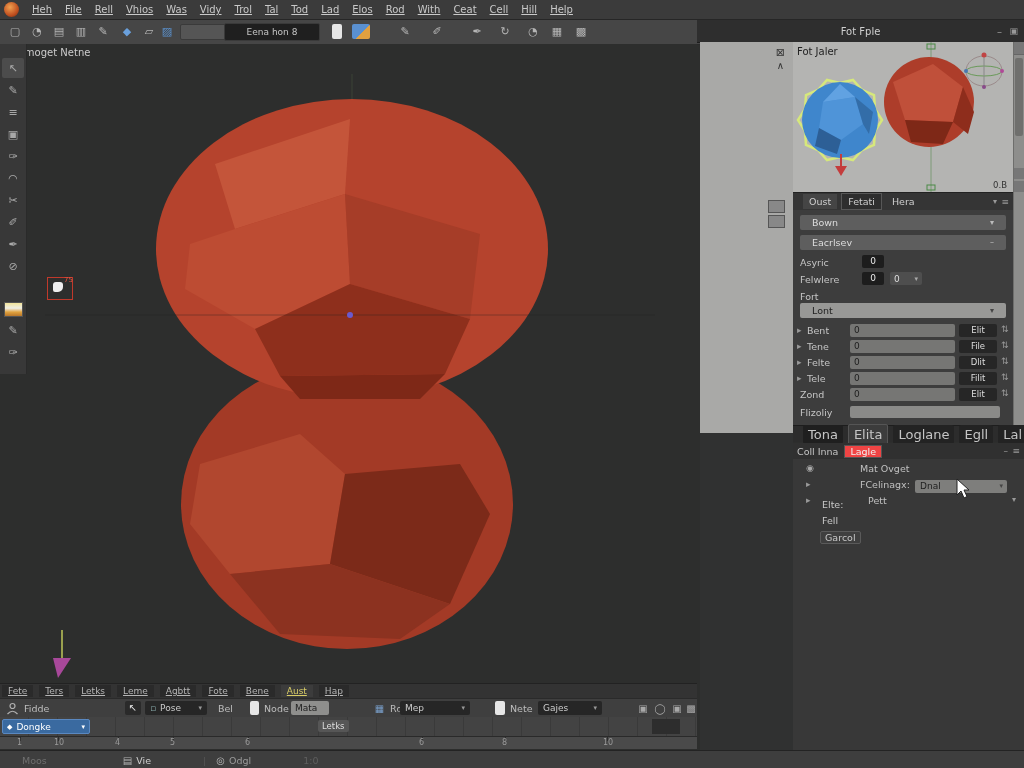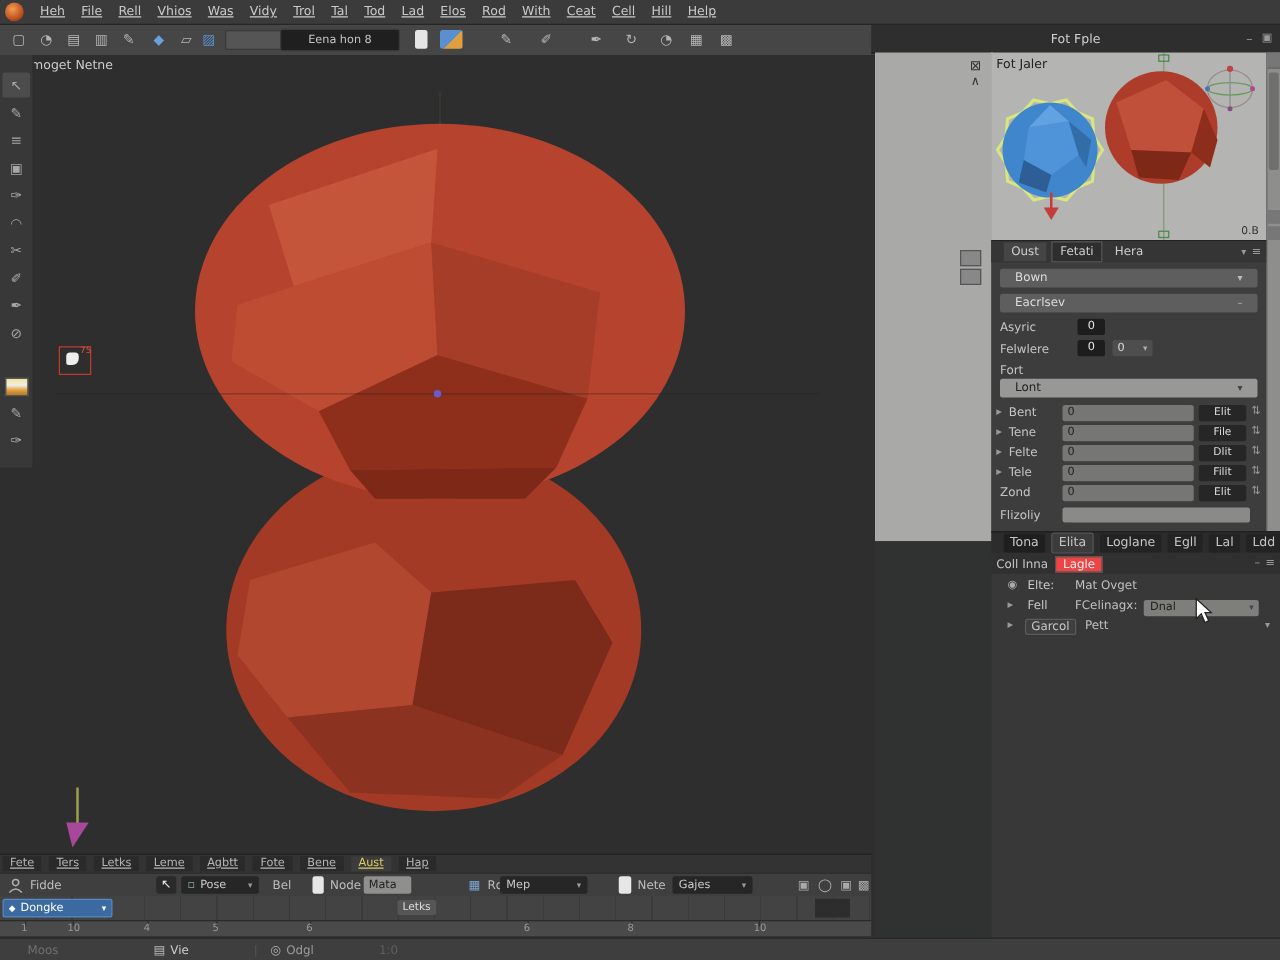--- a/index.html
+++ b/index.html
@@ -41,21 +41,21 @@
   .numin{position:absolute;background:#1d1d1d;color:#e8e8e8;text-align:center;font-size:9px;
          border-radius:2px;height:13px;line-height:13px;}
   .prow-label{position:absolute;color:#c5c5c5;}
   .pfield{position:absolute;background:#767674;color:#1e1e1e;font-size:9px;height:13px;line-height:13px;
           padding-left:4px;border-radius:2px;box-sizing:border-box;}
   .popt{position:absolute;background:#262626;color:#ddd;font-size:8.5px;height:13px;line-height:13px;
         text-align:center;border-radius:2px;}
   .pspin{position:absolute;color:#999;font-size:9px;}
   #etabs{left:793px;top:425px;width:231px;height:17px;background:#2c2c2c;border-top:1px solid #1d1d1d;
          display:flex;align-items:center;gap:5px;padding-left:10px;box-sizing:border-box;}
-  .etab{background:#232323;color:#c5c5c5;font-size:10px;padding:2px 5px;border-radius:2px;white-space:nowrap;}
+  .etab{background:#232323;color:#c5c5c5;font-size:13px;padding:2px 5px;border-radius:2px;white-space:nowrap;}
   .etab.act{background:#3c3c3c;border:1px solid #555;}
   #outliner{left:793px;top:443px;width:231px;height:307px;background:#383838;font-size:9.5px;}
   #rdarkfill{left:700px;top:433px;width:93px;height:317px;background:#303131;}
   
   #btabs{left:0;top:683px;width:697px;height:15px;background:#333;display:flex;gap:6px;align-items:center;
          padding-left:2px;box-sizing:border-box;border-top:1px solid #222;text-align:center;}
   .btab{background:#2a2a2a;color:#b5b5b5;font-size:9px;padding:1px 6px;text-decoration:underline;white-space:nowrap;}
   .btab.act{background:#3c3c3c;color:#d8cc66;}
   #btb2{left:0;top:698px;width:697px;height:19px;background:#3f3f3f;border-top:1px solid #2a2a2a;font-size:9.5px;}
   .b2lbl{position:absolute;top:4px;color:#bdbdbd;}
@@ -69,21 +69,21 @@
              display:flex;align-items:center;gap:4px;padding:0 4px;box-sizing:border-box;}
   #marker{position:absolute;left:318px;top:3px;background:#565656;color:#ddd;font-size:8.5px;
           padding:0 4px;border-radius:2px;height:12px;line-height:12px;}
   #ruler{left:0;top:736px;width:697px;height:12px;background:#4a4a4a;border-top:1px solid #2a2a2a;}
   .rnum{position:absolute;top:1px;font-size:8px;color:#9a9a9a;}
   .rtick{position:absolute;top:0;width:1px;height:4px;background:#2c2c2c;}
   #statusbar{left:0;top:750px;width:1024px;height:18px;background:#3e3e3e;border-top:1px solid #232323;
              display:flex;align-items:center;font-size:9.5px;color:#bbb;}
   
   .orow{position:absolute;left:0;width:231px;height:15px;}
-  .oname{position:absolute;color:#c8c8c8;}
+  .oname{position:absolute;color:#c8c8c8;margin-top:36px;}
   .odet{position:absolute;color:#c0c0c0;}
   .odd{position:absolute;left:122px;top:1px;width:92px;height:13px;background:#7e7e7c;border-radius:2px;
        color:#1e1e1e;font-size:9px;line-height:13px;padding-left:5px;box-sizing:border-box;}
   #vheader{position:absolute;left:6px;top:3px;font-size:10px;color:#cdcdcd;display:flex;gap:5px;align-items:center;}
   .whitebox{background:#e6e6e6;border-radius:2px;}
 </style>
 </head>
 <body>
 
 <div id="root">

